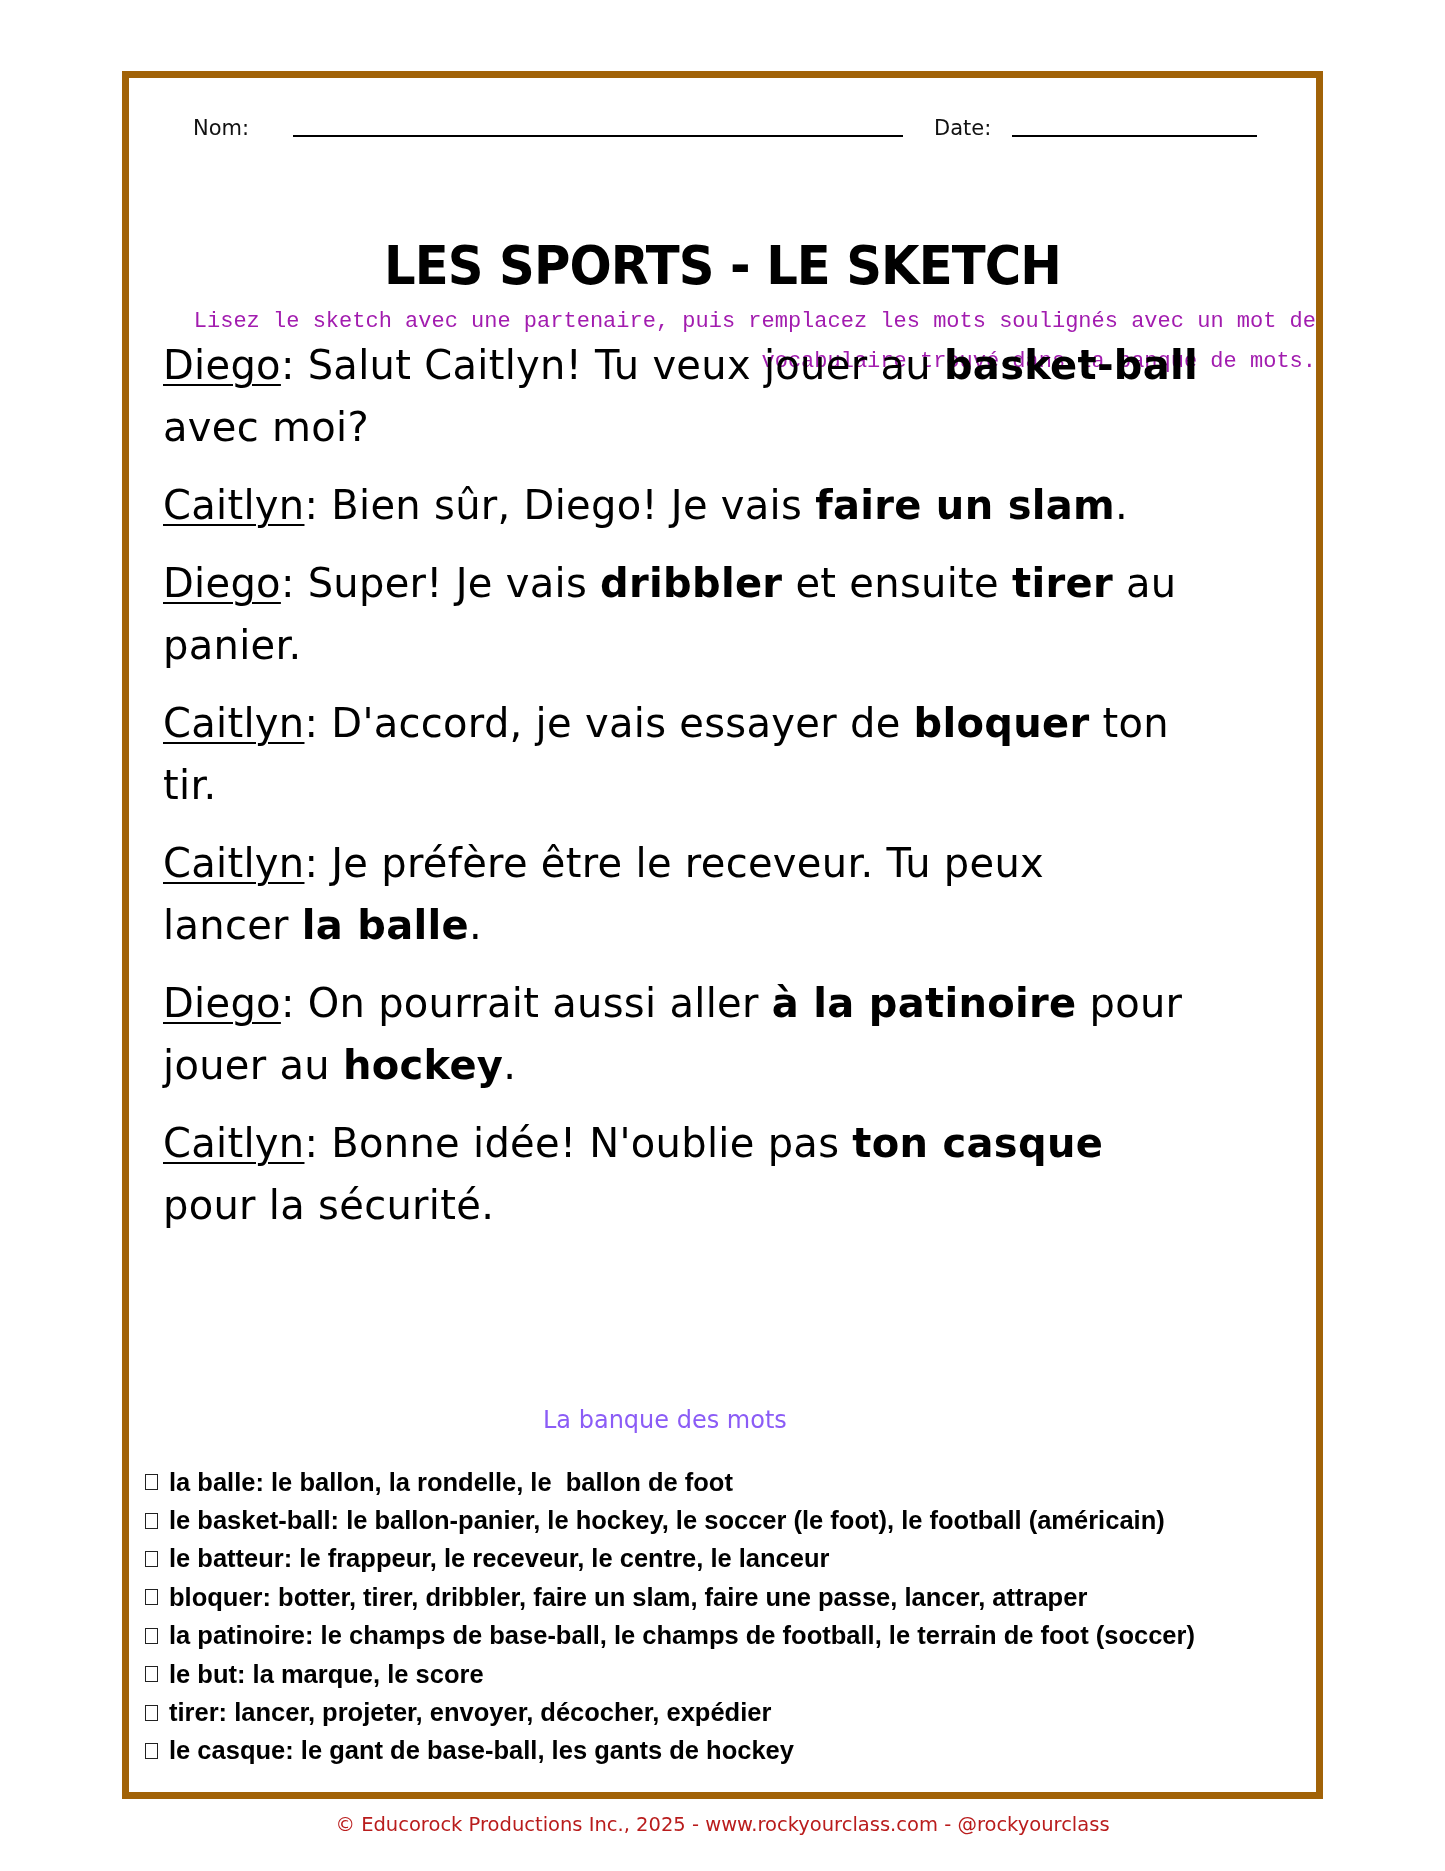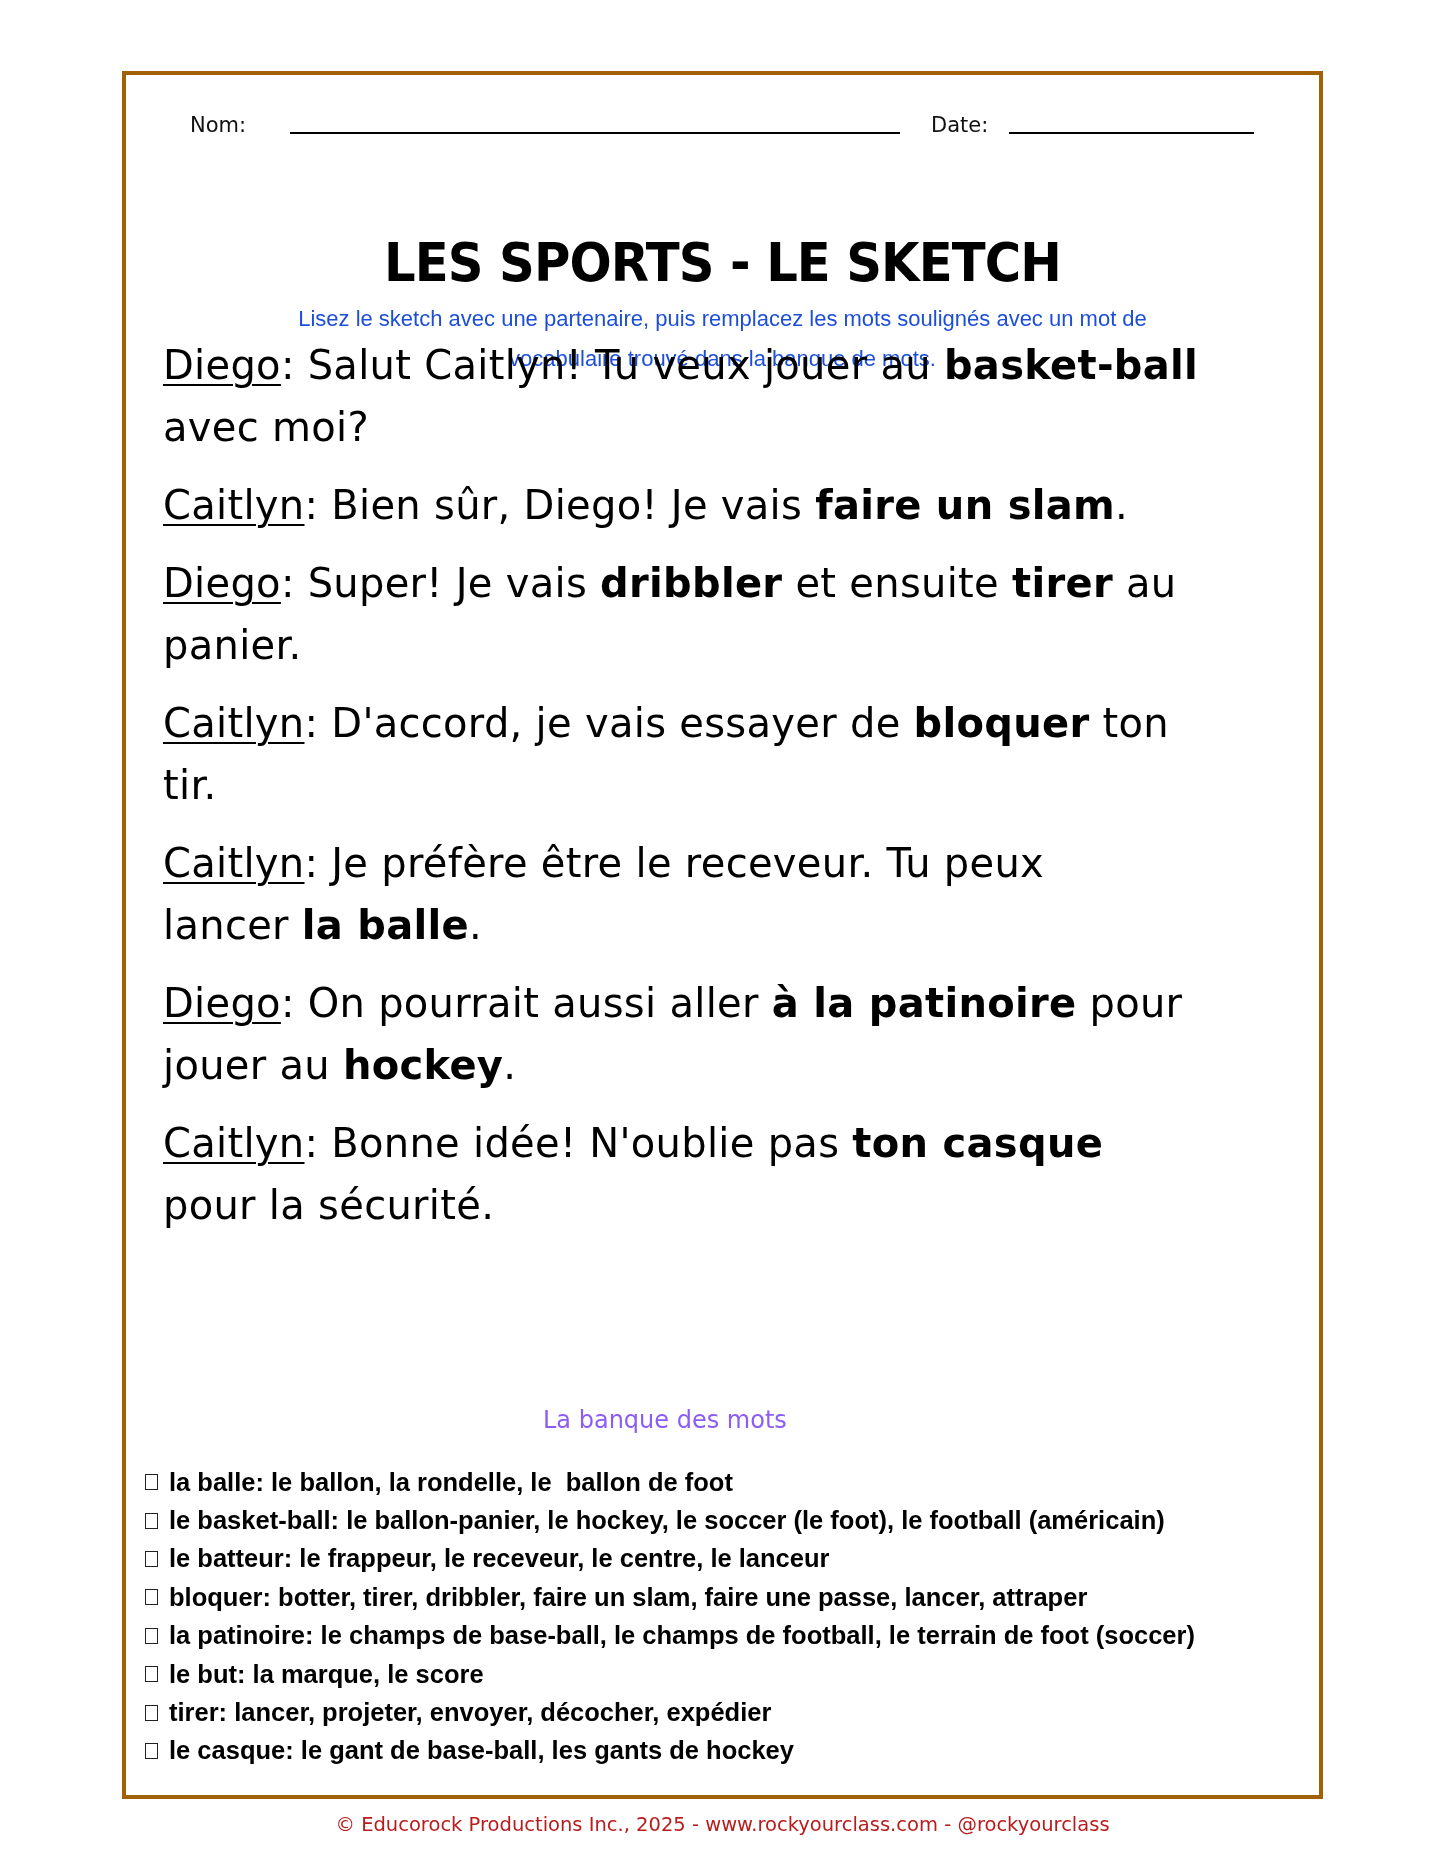--- a/index.html
+++ b/index.html
@@ -1,31 +1,31 @@
 <!DOCTYPE html>
 <html><head>
 <meta charset="utf-8">
 <style>
   html, body { margin: 0; padding: 0; background: #ffffff; }
   body { width: 1445px; height: 1871px; position: relative; overflow: hidden; color: #000; }
   .sheet {
     position: absolute; left: 122px; top: 71px; width: 1201px; height: 1728px;
-    box-sizing: border-box; border: 4px solid #a16207; background: #fff;
+    box-sizing: border-box; border: 7px solid #a16207; background: #fff;
   }
   .abs { position: absolute; white-space: nowrap; }
   .hdr-label { font-family: "DejaVu Sans", sans-serif; font-size: 21px; line-height: 1; color: #111; }
   .hdr-line { position: absolute; height: 2px; background: #000; }
   .title {
     position: absolute; left: 0; right: 0; top: 158px; text-align: center;
     font-family: "DejaVu Sans", sans-serif; font-weight: bold; font-size: 54px; line-height: 60px;
     letter-spacing: -1px; transform: scaleX(0.92); transform-origin: center;
   }
   .instr {
-    position: absolute; left: 0; right: 0; top: 224px; text-align: center;
-    font-family: Liberation Sans, sans-serif; font-size: 22px; line-height: 40px; color: #1d4ed8;
+    position: absolute; left: 0; right: 0; top: 224px; text-align: right;
+    font-family: Liberation Mono, monospace; font-size: 22px; line-height: 40px; color: #a21caf;
   }
   .instr span { display: block; }
   .dialogue { position: absolute; left: 163px; top: 322px; width: 1150px; }
   .entry { margin: 12px 0 16px 0; }
   .dline {
     display: block; height: 62px; line-height: 62px; white-space: nowrap;
     font-family: "DejaVu Sans", sans-serif; font-size: 40px; letter-spacing: 0.3px;
   }
   .speaker { text-decoration: underline; text-underline-offset: 5px; text-decoration-thickness: 2px; }
   .b { font-weight: bold; }

